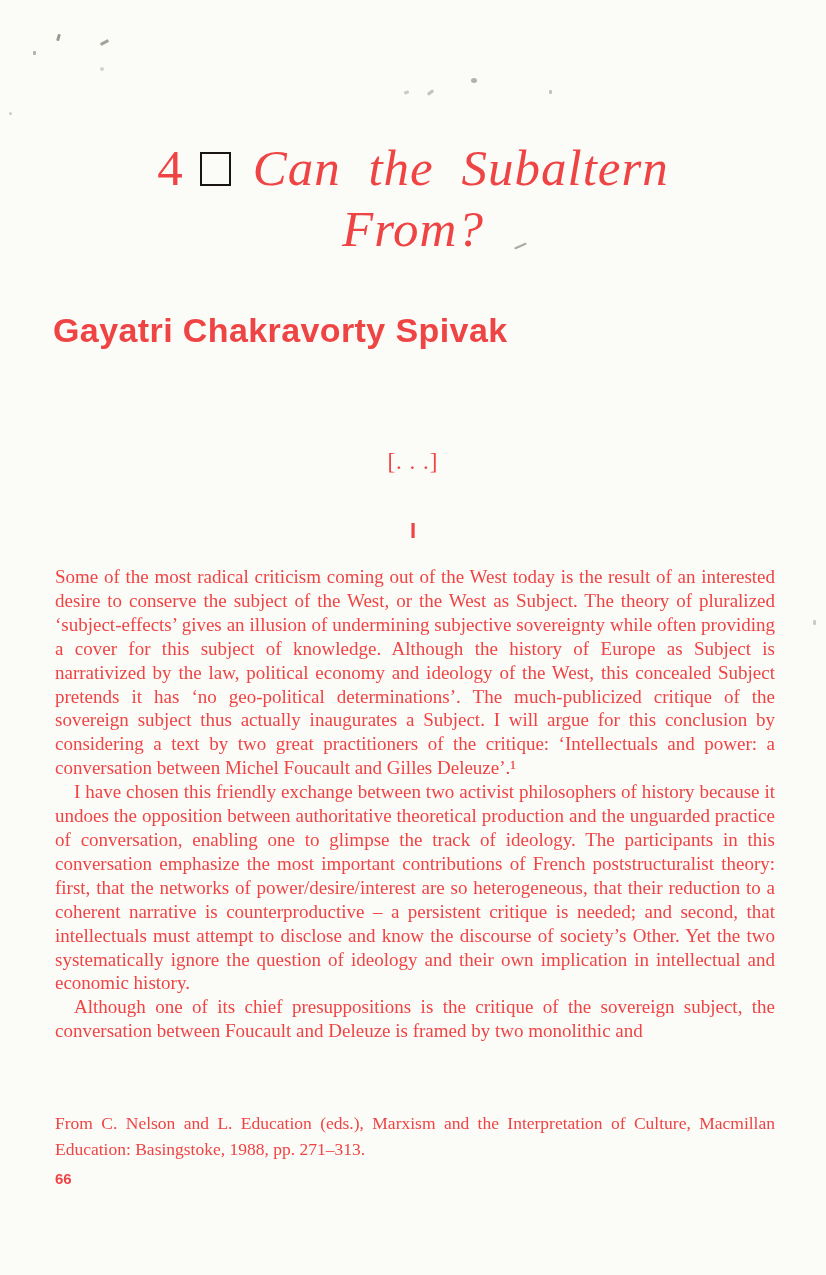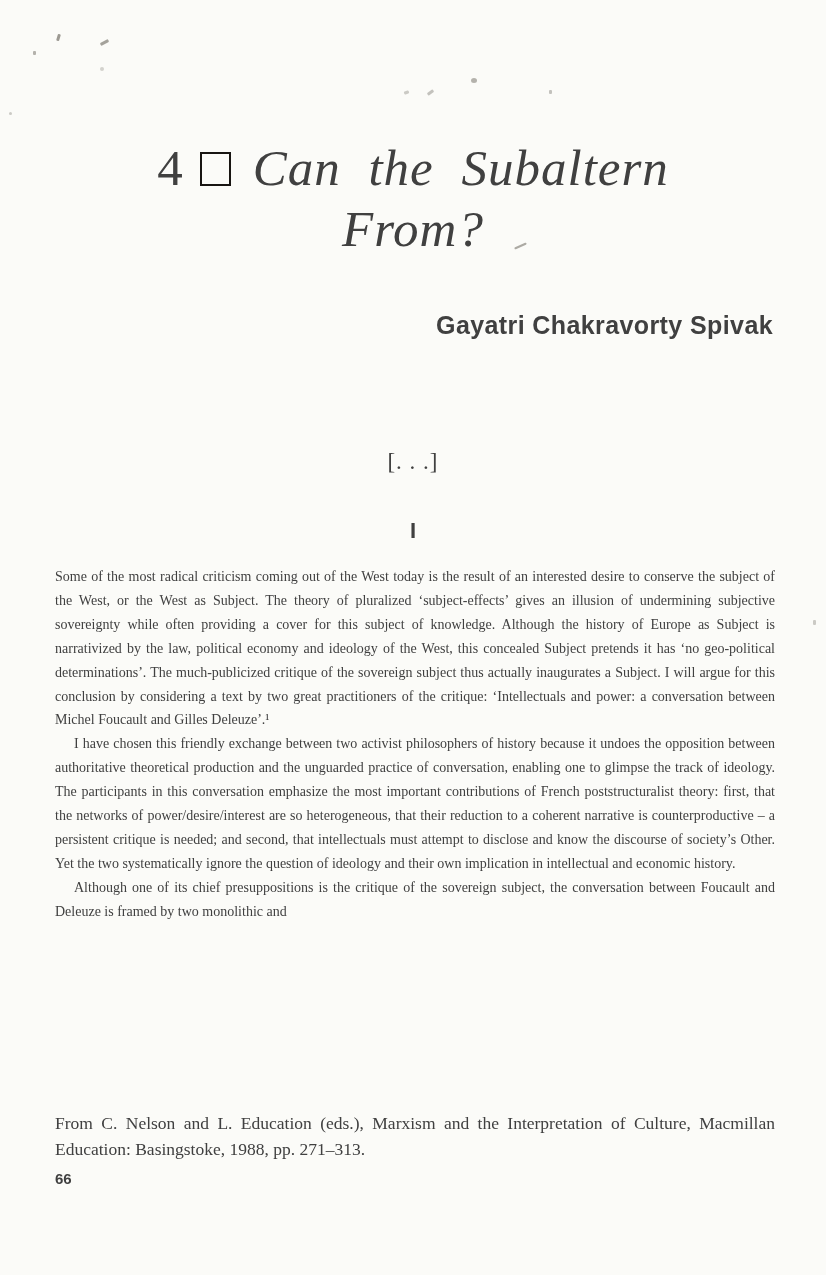--- a/index.html
+++ b/index.html
@@ -2,21 +2,21 @@
 <html><head>
 <meta charset="utf-8">
 <style>
   html, body { margin: 0; padding: 0; background: #e8e8e6; }
   .page {
     position: relative;
     width: 826px;
     height: 1275px;
     margin: 0 auto;
     background: #fbfbf8;
-    color: #404040;
+    color: #ef4444;
     font-family: "Liberation Serif", serif;
     overflow: hidden;
   }
 
   
   .chapter-title {
     position: absolute;
     top: 138px;
     left: 53px;
     width: 720px;
@@ -42,24 +42,24 @@
     top: 1px;
     background: transparent;
   }
 
   
   .author {
     position: absolute;
     top: 311px;
     left: 53px;
     width: 720px;
-    text-align: right;
+    text-align: left;
     font-family: "Liberation Sans", sans-serif;
     font-weight: 700;
-    font-size: 25px;
+    font-size: 34px;
     letter-spacing: 0.4px;
   }
 
   
   .omission {
     position: absolute;
     top: 449px;
     left: 53px;
     width: 720px;
     text-align: center;
@@ -76,21 +76,21 @@
     font-weight: 700;
     font-size: 22px;
   }
 
   
   .body-text {
     position: absolute;
     top: 565px;
     left: 55px;
     width: 720px;
-    font-size: 14px;
+    font-size: 19px;
     line-height: 23.9px;
     text-align: justify;
   }
   .para { margin: 0; text-indent: 19px; }
   .para.no-indent { text-indent: 0; }
 
   
   .source-note {
     position: absolute;
     top: 1111px;

